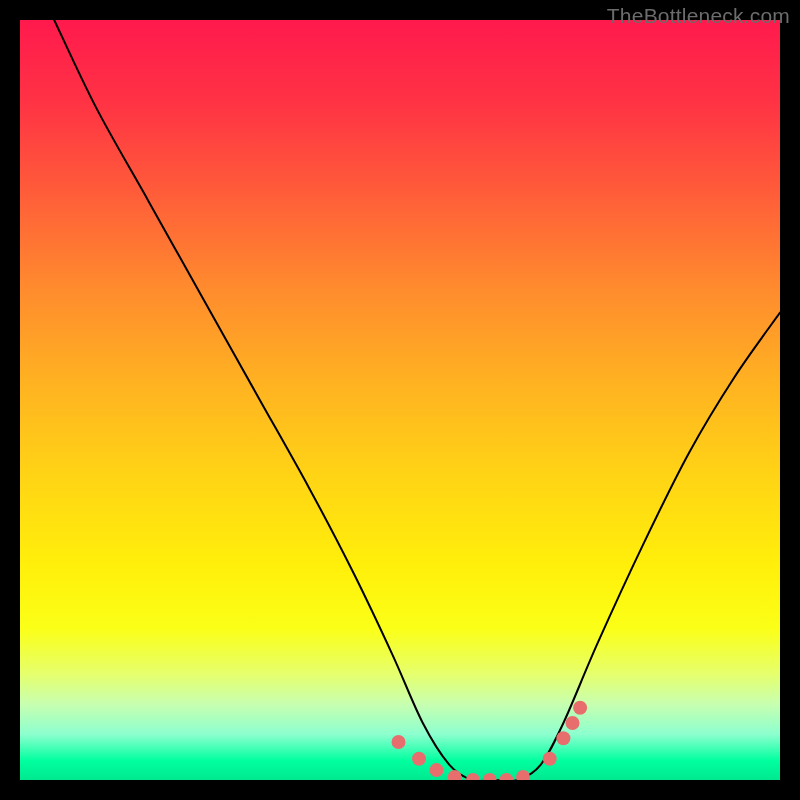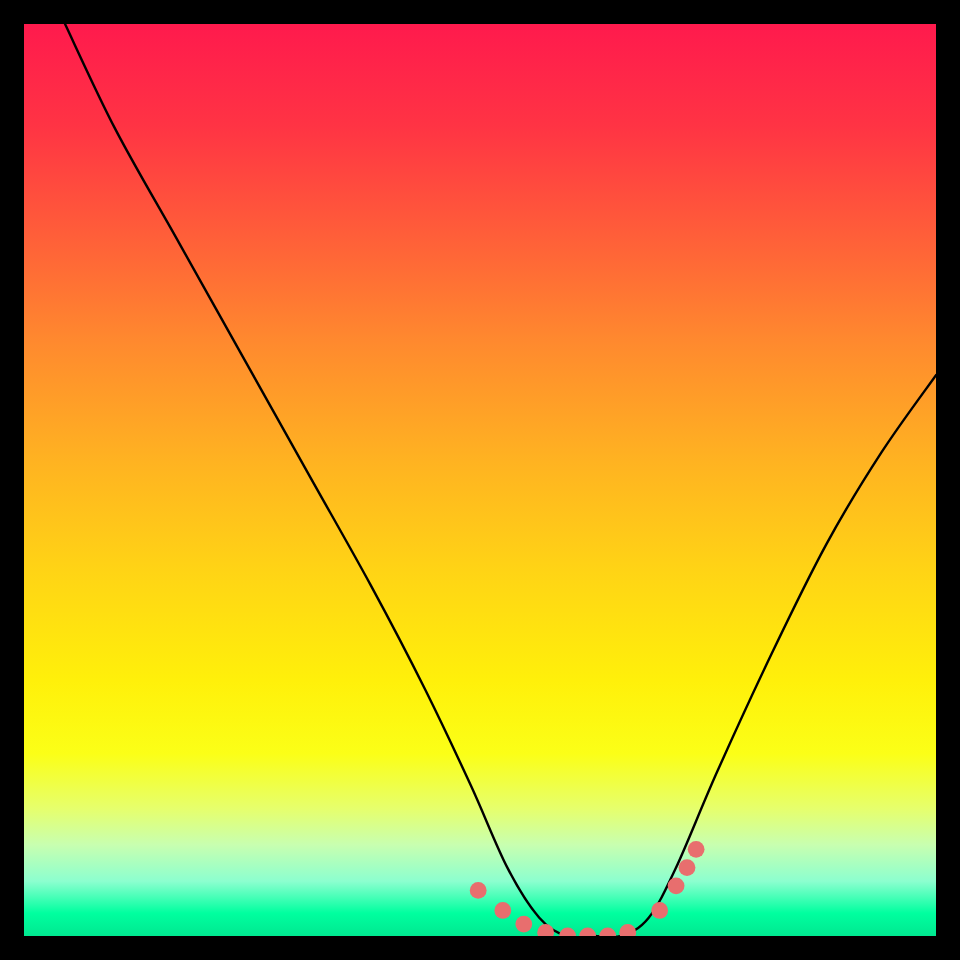--- a/index.html
+++ b/index.html
@@ -76,13 +76,14 @@
         <circle cx="469.7" cy="760.0" r="7" fill="#e86e6e"></circle>
         <circle cx="486.4" cy="760.0" r="7" fill="#e86e6e"></circle>
         <circle cx="503.1" cy="757.0" r="7" fill="#e86e6e"></circle>
         <circle cx="529.7" cy="738.7" r="7" fill="#e86e6e"></circle>
         <circle cx="543.4" cy="718.2" r="7" fill="#e86e6e"></circle>
         <circle cx="552.5" cy="703.0" r="7" fill="#e86e6e"></circle>
         <circle cx="560.1" cy="687.8" r="7" fill="#e86e6e"></circle>
       </g>
   </svg>
 
+  <div class="watermark">TheBottleneck.com</div>
 </div>
 
 </body></html>

